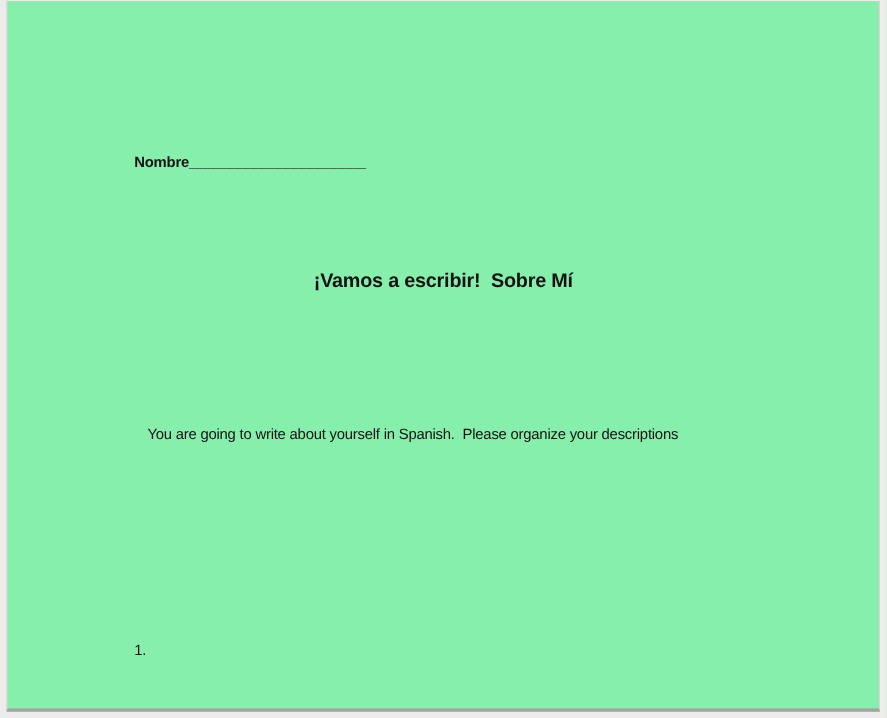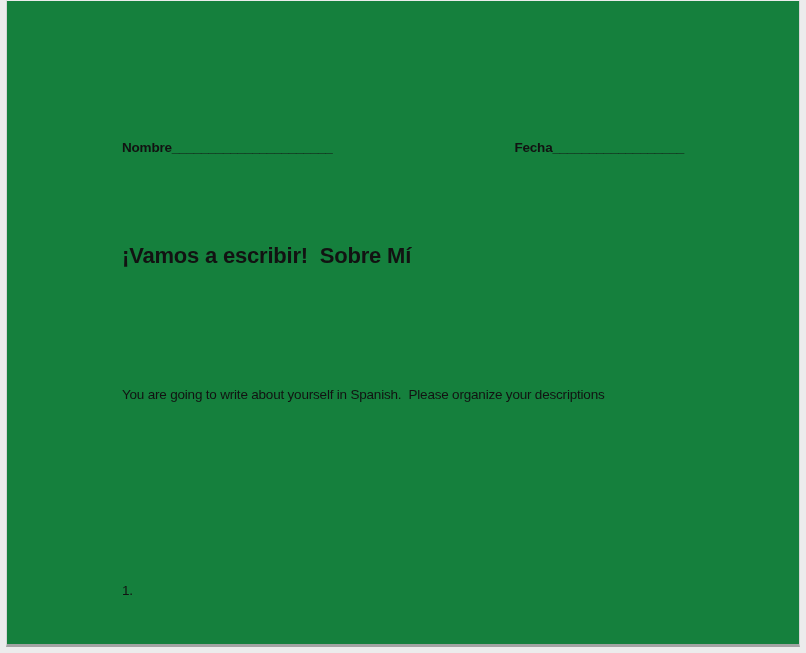--- a/index.html
+++ b/index.html
@@ -9,21 +9,21 @@
     height: 653px;
     background: #ececec;
     font-family: "Liberation Sans", sans-serif;
     overflow: hidden;
   }
   .page {
     box-sizing: border-box;
     margin: 0 6px;
     width: 794px;
     height: 647px;
-    background: #15803d;
+    background: #86efac;
     border-left: 1px solid #d6d6d6;
     border-right: 1px solid #d6d6d6;
     border-top: 1px solid #ececec;
     border-bottom: 3px solid #a3a3a3;
     overflow: hidden;
   }
   .content {
     width: 562px;
     margin: 0 auto;
     padding-top: 78px;
@@ -36,28 +36,28 @@
   .header-row {
     display: flex;
     justify-content: space-between;
     font-weight: bold;
   }
   .blank-line {
     font-weight: bold;
   }
   .title {
     margin: 28px 0 0 0;
-    font-size: 22px;
+    font-size: 18px;
     line-height: 23px;
     font-weight: bold;
-    text-align: left;
+    text-align: center;
     white-space: pre-wrap;
   }
   .intro {
-    margin: 21px 0 0 0;
+    margin: 21px 0 0 12px;
   }
   .line {
     display: block;
     white-space: pre;
   }
   .items {
     margin-top: 20px;
   }
   .item {
     display: flex;
@@ -74,21 +74,20 @@
   }
 </style>
 </head>
 <body>
 
 <div class="page">
   <div class="content">
 
     <div class="header-row">
       <div><span>Nombre</span><span class="blank-line">______________________</span></div>
-      <div><span>Fecha</span><span class="blank-line">__________________</span></div>
     </div>
 
     <h1 class="title">¡Vamos a escribir!  Sobre Mí</h1>
 
     <p class="intro">
       <span class="line">You are going to write about yourself in Spanish.  Please organize your descriptions</span>
     </p>
 
     <div class="items">
 

